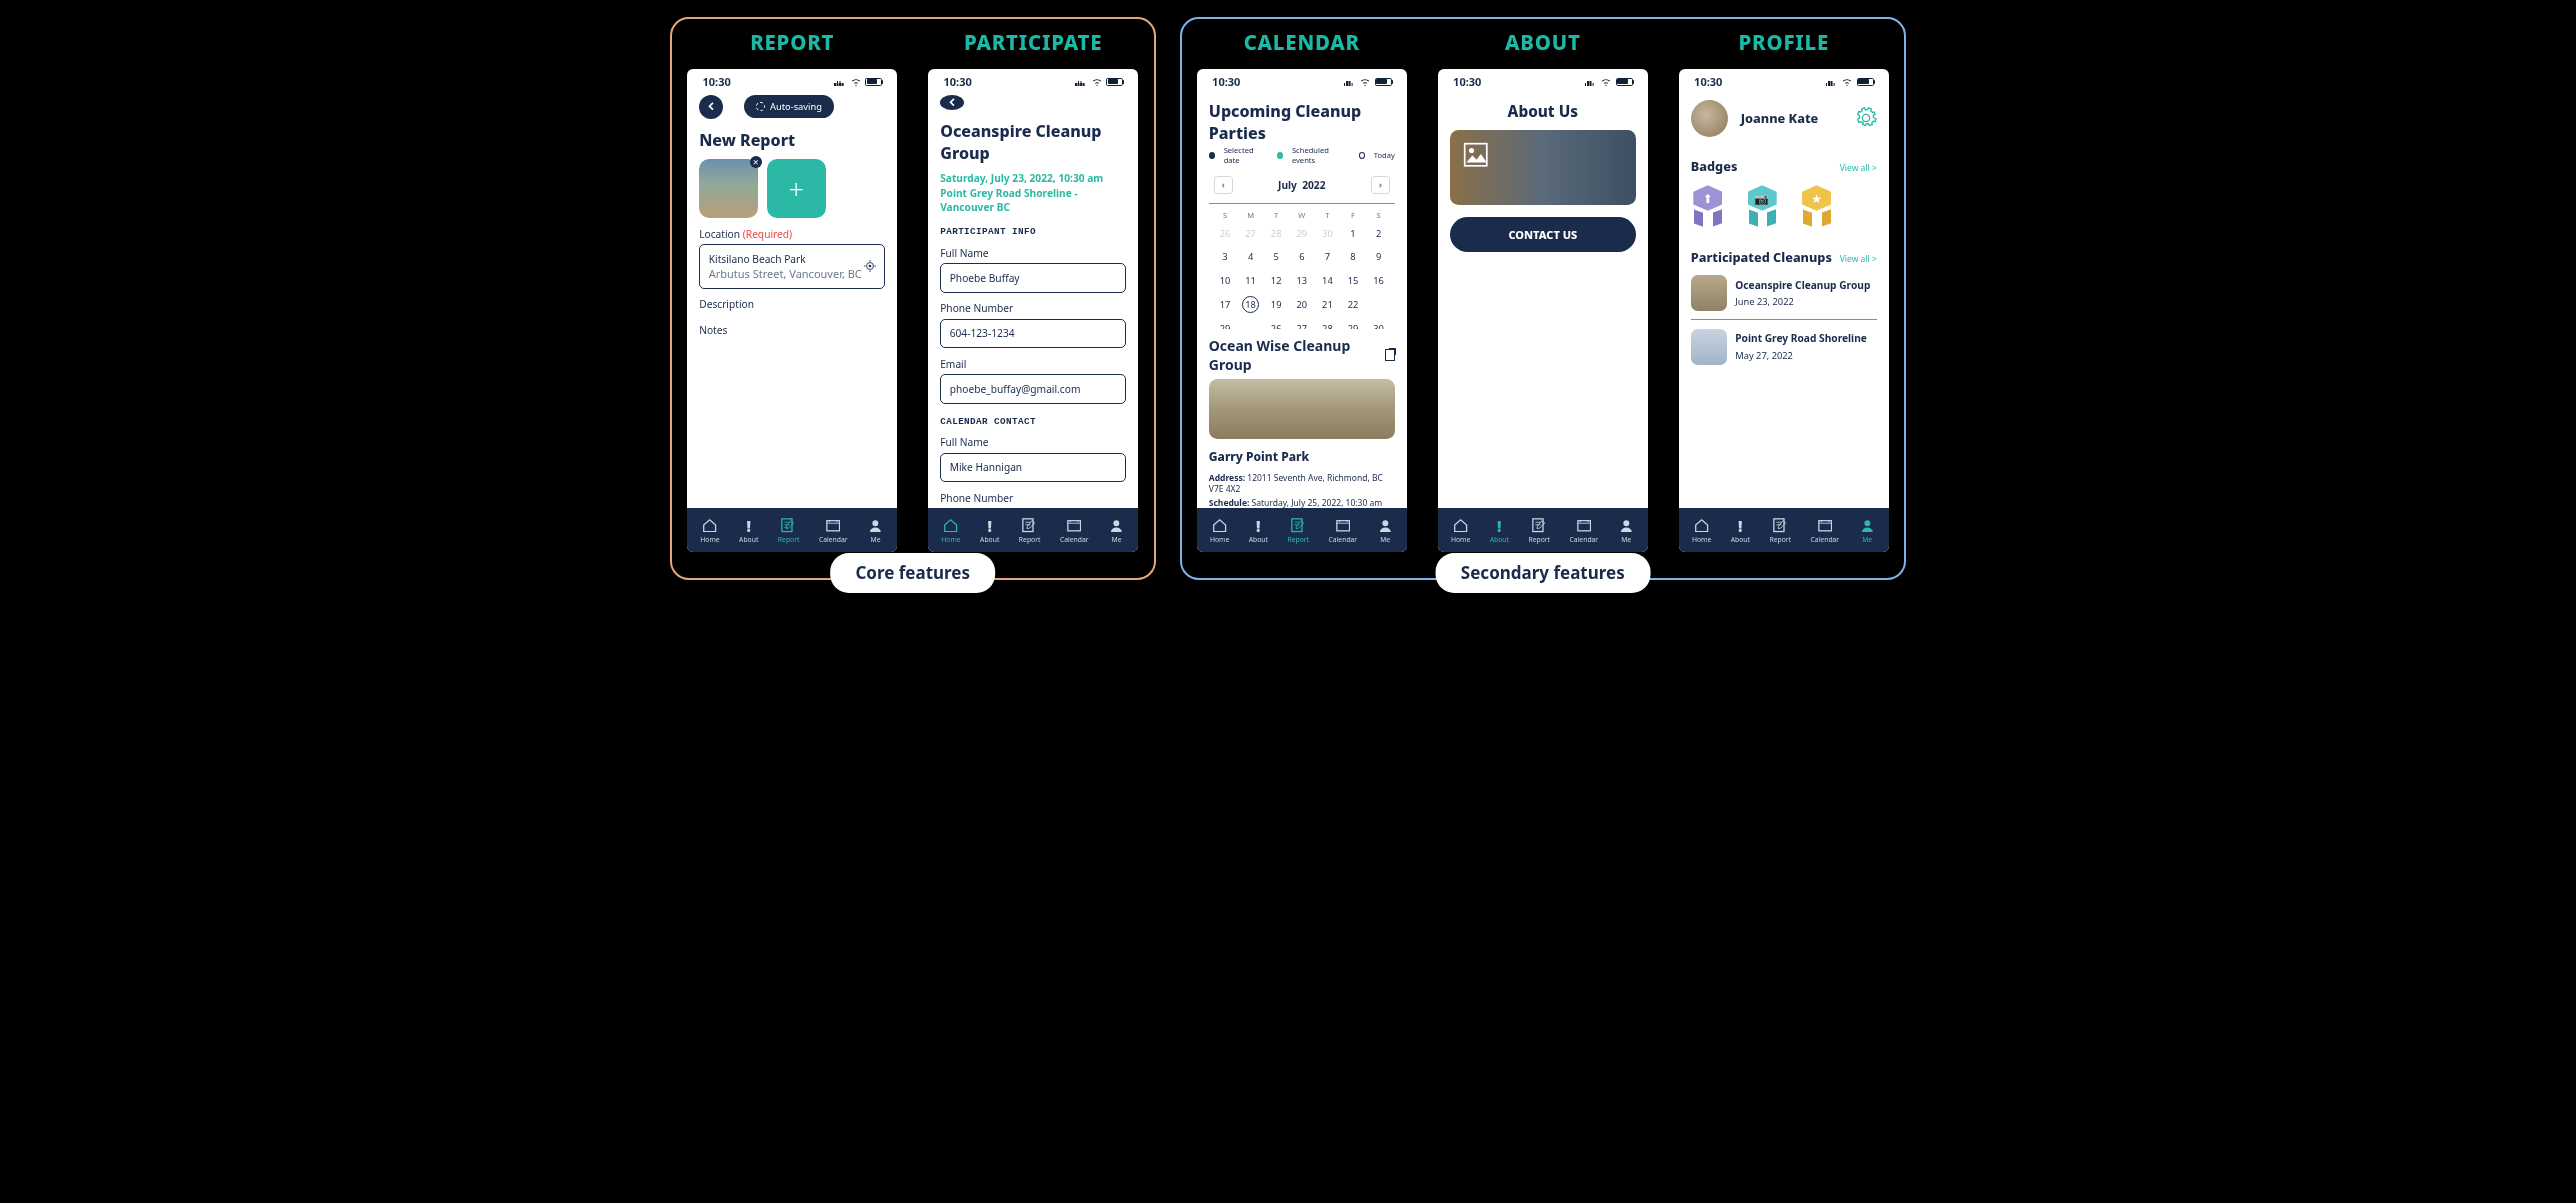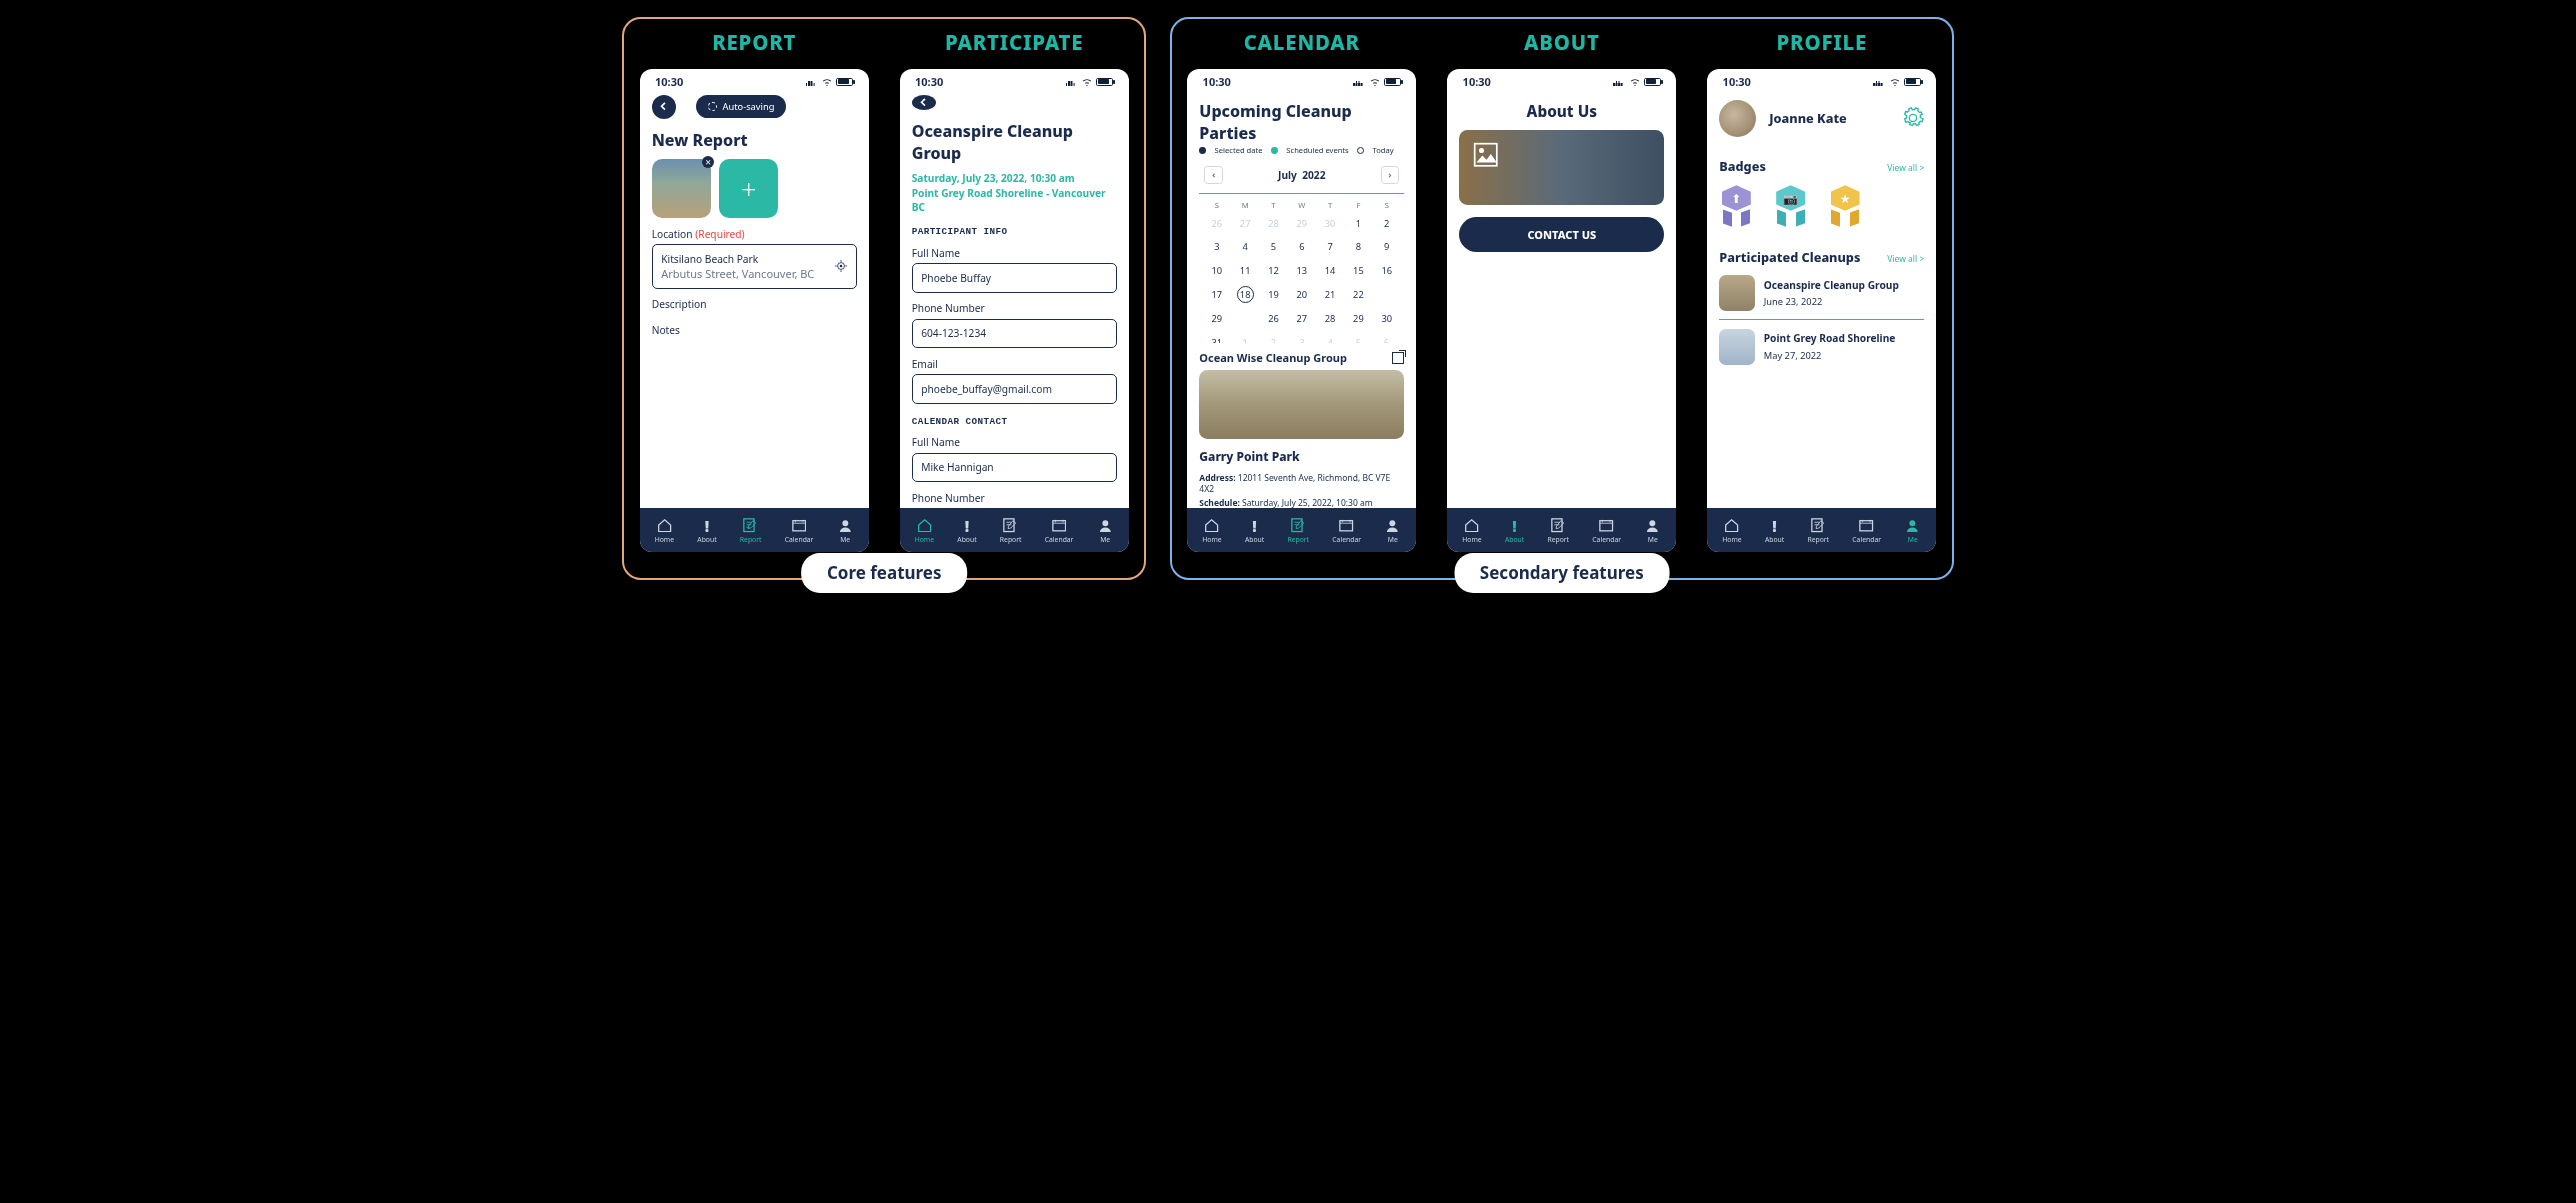--- a/index.html
+++ b/index.html
@@ -21,24 +21,24 @@
   .group.core { border-color: #e2a77a; }
   .group.secondary { border-color: #7cb4e8; }
   .column { display: flex; flex-direction: column; align-items: center; gap: 13.6px; }
   .col-title {
     color: #1bb9a5;
     font-weight: 800;
     font-size: 20.4px;
     letter-spacing: 0.8px;
   }
   .phone {
-    width: 229px;
+    width: 210px;
     height: 483px;
     background: #fff;
-    border-radius: 12px;
+    border-radius: 6px;
     overflow: hidden;
     display: flex;
     flex-direction: column;
     position: relative;
     font-size: 10.2px;
   }
   
   .statusbar {
     height: 25.5px;
     display: flex; align-items: center; justify-content: space-between;
@@ -102,21 +102,21 @@
   .dot.td { border:1.3px solid #1a2b4c; }
   .divider { height:1.7px; background:#2bb9a5; margin:1.7px 0 5.1px; border:none; }
   .wk { display:grid; grid-template-columns:repeat(7,1fr); text-align:center; font-size:7.6px; color:#6b7a8c; padding:0 3.4px; }
   .days { display:grid; grid-template-columns:repeat(7,1fr); text-align:center; font-size:9.3px; gap:6.8px 0; padding:5.1px 3.4px 8.5px; }
   .day { height:17px; display:flex; align-items:center; justify-content:center; position:relative; }
   .day.muted { color:#c8d0da; }
   .day .ring { position:absolute; width:17px; height:17px; border:1.3px solid #1a2b4c; border-radius:50%; }
   .day .fill-g { position:absolute; width:17px; height:17px; background:#2bb9a5; border-radius:50%; z-index:-1; }
   .day .fill-d { position:absolute; width:17px; height:17px; background:#1a2b4c; border-radius:50%; z-index:-1; }
   .day.white { color:#fff; }
-  .event-link { display:flex; gap:22px; align-items:center; justify-content:space-between; font-weight:700; font-size:11px; margin:6.8px 0 5.1px; }
+  .event-link { display:flex; gap:22px; align-items:center; justify-content:space-between; font-weight:700; font-size:14px; margin:6.8px 0 5.1px; }
   .ext { width:12px; height:12px; border:1.3px solid #1a2b4c; position:relative; }
   .ext::after { content:""; position:absolute; top:-2.5px; right:-2.5px; width:6px; height:6px; border-top:1.3px solid #1a2b4c; border-right:1.3px solid #1a2b4c; }
   .photo { height:75px; border-radius:8.5px; background:linear-gradient(#c4bca6,#a29878,#8b7d5f); }
 
   
   .hero { height:75px; border-radius:8.5px; overflow:hidden; background:linear-gradient(90deg,#8a7048,#5a6a7a,#3d4f62); position:relative; }
   .hero .ico { position:absolute; top:12px; left:13.6px; width:25.5px; height:25.5px; }
   .card-grid { display:grid; grid-template-columns:1fr 1fr; gap:10.2px; margin-top:10.2px; }
   .card { height:83px; border-radius:8.5px; display:flex; align-items:center; justify-content:center; color:#fff; font-weight:800; font-size:11px; padding:0 8.5px; text-align:center; line-height:1.15; position:relative; overflow:hidden; }
   .card.c1 { background:linear-gradient(#0a6b6f,#0f9490,#13b5a9); }

